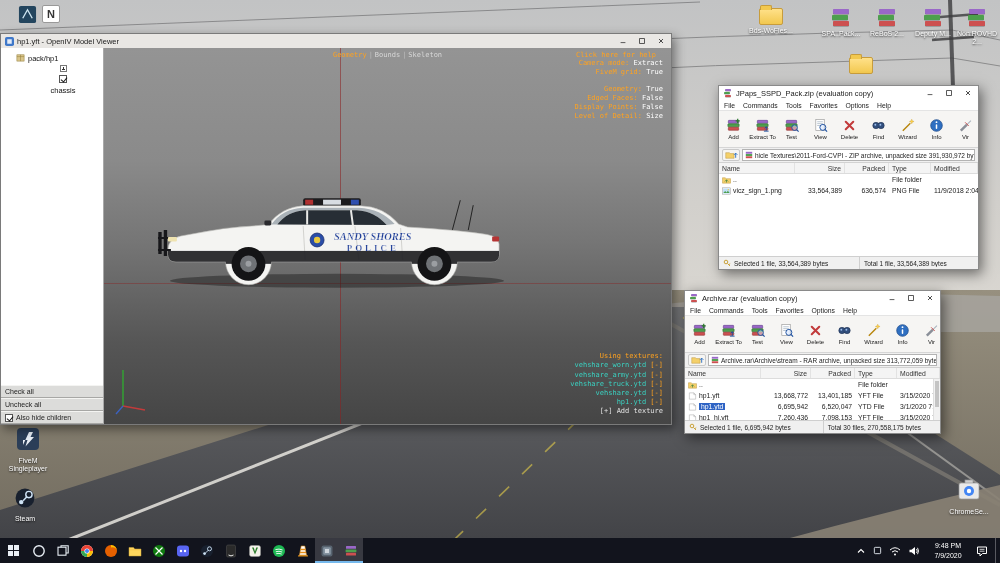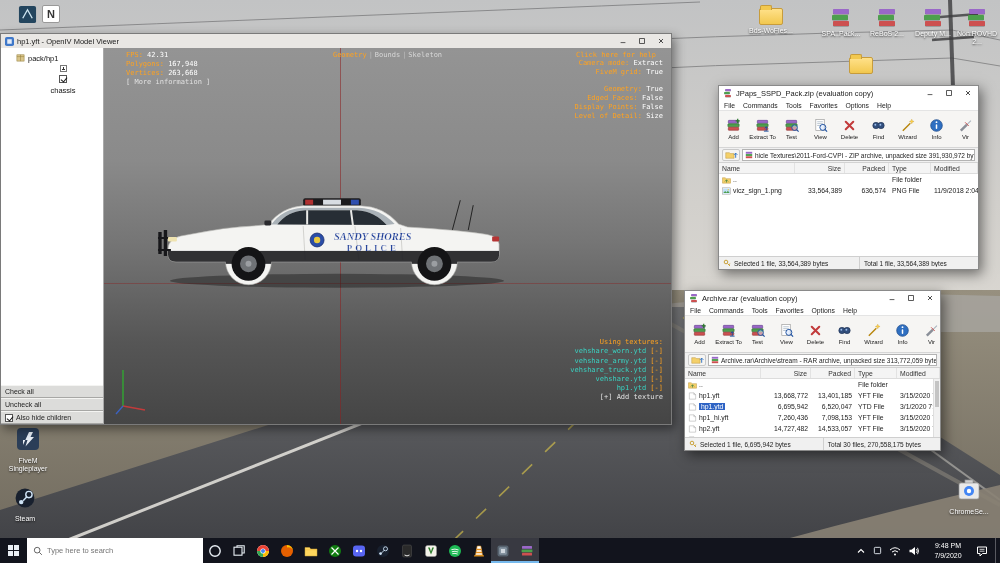--- a/index.html
+++ b/index.html
@@ -48,30 +48,30 @@
   .vline { position:absolute; left:236px; top:0; bottom:0; width:1px; background:rgba(140,32,32,.55); }
   .hline { position:absolute; left:0; right:0; top:235px; height:1px; background:rgba(140,32,32,.4); }
   .hud { position:absolute; font-family:"DejaVu Sans Mono",monospace; font-size:7px; line-height:1.3; white-space:nowrap; }
   .lab { color:#ffa21f; } .val { color:#fff; } .dim { color:#e0e0e0; }
   .hud-left { left:22px; top:3px; }
   .hud-modes { top:3px; left:50%; transform:translateX(-50%); }
   .hud-modes .mode { color:#d8d8d8; } .hud-modes .sep { color:#bdbdbd; padding:0 2px; }
   .hud-help { right:15px; top:3px; color:#ffa21f; }
   .hud-right { right:8px; top:11px; text-align:right; }
   .hud-right .gap { height:8px; }
-  .hud-tex { right:8px; bottom:22px; text-align:right; }
+  .hud-tex { right:8px; bottom:8px; text-align:right; }
   .tex-link { color:#3ad2c2; }
   .giz { position:absolute; left:10px; bottom:8px; width:34px; height:50px; }
   .car { position:absolute; left:52px; top:130px; width:358px; height:118px; }
 
   
   .rar { position:absolute; background:#f0f0f0; border:1px solid #8a8a8a; box-shadow:3px 4px 12px rgba(0,0,0,.5);
          display:flex; flex-direction:column; font-size:6.8px; color:#222; z-index:6; }
   #rar1 { left:718px; top:85px;  width:261px; height:185px; }
-  #rar2 { left:684px; top:290px; width:257px; height:161px; }
+  #rar2 { left:684px; top:290px; width:257px; height:144px; }
   .rar .titlebar { background:#fff; }
   .rar-menu { height:11px; background:#fff; display:flex; gap:8px; align-items:center; padding:0 5px;
               border-bottom:1px solid #e4e4e4; font-size:6.8px; color:#222; flex:none; }
   .rar-tools { height:37px; background:#f6f5f3; display:flex; border-bottom:1px solid #d6d6d6; overflow:hidden; flex:none; }
   .tool { width:29px; flex:none; display:flex; flex-direction:column; align-items:center; justify-content:center; gap:1px; }
   .tool svg { width:15px; height:15px; }
   .tool .tl { font-size:6px; color:#222; white-space:nowrap; }
   .rar-addr { height:15px; display:flex; align-items:center; gap:2px; padding:1px 3px; background:#f0f0f0;
               border-bottom:1px solid #d2d2d2; flex:none; }
   .upbtn { width:18px; height:12px; display:flex; align-items:center; justify-content:center;
@@ -329,26 +329,20 @@
             <circle cx="280" cy="86" r="17" fill="#141416"></circle>
               <circle cx="280" cy="86" r="8.5" fill="#6f7276"></circle>
               <circle cx="280" cy="86" r="3" fill="#9b9ea2"></circle>
           </g>
           <circle cx="162" cy="62" r="7" fill="#2a4da8" stroke="#1a306e" stroke-width="0.8"></circle>
           <circle cx="162" cy="62" r="3.2" fill="#e8c93f"></circle>
           <text x="218" y="62" text-anchor="middle" font-family="Liberation Serif, serif" font-style="italic" font-weight="bold" font-size="10.5" fill="#1e3d96" stroke="#ffffff" stroke-width="0.25">SANDY SHORES</text>
           <text x="218" y="73" text-anchor="middle" font-family="Liberation Serif, serif" font-weight="bold" font-size="9" letter-spacing="3" fill="#1e3d96" stroke="#ffffff" stroke-width="0.25">POLICE</text>
         </svg>
 
-        <div class="hud hud-left">
-          <div><span class="lab">FPS:</span> <span class="val">42.31</span></div>
-          <div><span class="lab">Polygons:</span> <span class="val">167,948</span></div>
-          <div><span class="lab">Vertices:</span> <span class="val">263,668</span></div>
-          <div class="dim">[ More information ]</div>
-        </div>
 
         <div class="hud hud-modes">
           <span class="lab">Geometry</span><span class="sep">|</span><span class="mode">Bounds</span><span class="sep">|</span><span class="mode">Skeleton</span>
         </div>
 
         <div class="hud hud-help">Click here for help</div>
 
         <div class="hud hud-right">
           <div><span class="lab">Camera mode:</span> <span class="val">Extract</span></div>
           <div><span class="lab">FiveM grid:</span> <span class="val">True</span></div>
@@ -833,27 +827,20 @@
 
   <div class="taskbar">
     <div class="start">
       <span class="winlogo">
           <i></i>
           <i></i>
           <i></i>
           <i></i>
         </span>
     </div>
-    <div class="search">
-      <svg viewBox="0 0 12 12">
-          <circle cx="5" cy="5" r="3.4" fill="none" stroke="#666" stroke-width="1.2"></circle>
-          <path d="M7.6 7.6 L10.6 10.6" stroke="#666" stroke-width="1.2"></path>
-        </svg>
-      <input placeholder="Type here to search" style="">
-    </div>
     <div class="tbicons" id="tbicons">
         <div class="tbi">
           <svg viewBox="0 0 14 14">
             <circle cx="7" cy="7" r="5.2" fill="none" stroke="#e8eef4" stroke-width="1.4"></circle>
           </svg>
         </div>
         <div class="tbi">
           <svg viewBox="0 0 14 14">
             <rect x="2" y="3.2" width="8" height="8" fill="none" stroke="#e8eef4" stroke-width="1.1"></rect>
             <path d="M5 3.2 V1.8 H12.2 V9 H10" fill="none" stroke="#e8eef4" stroke-width="1.1"></path>

